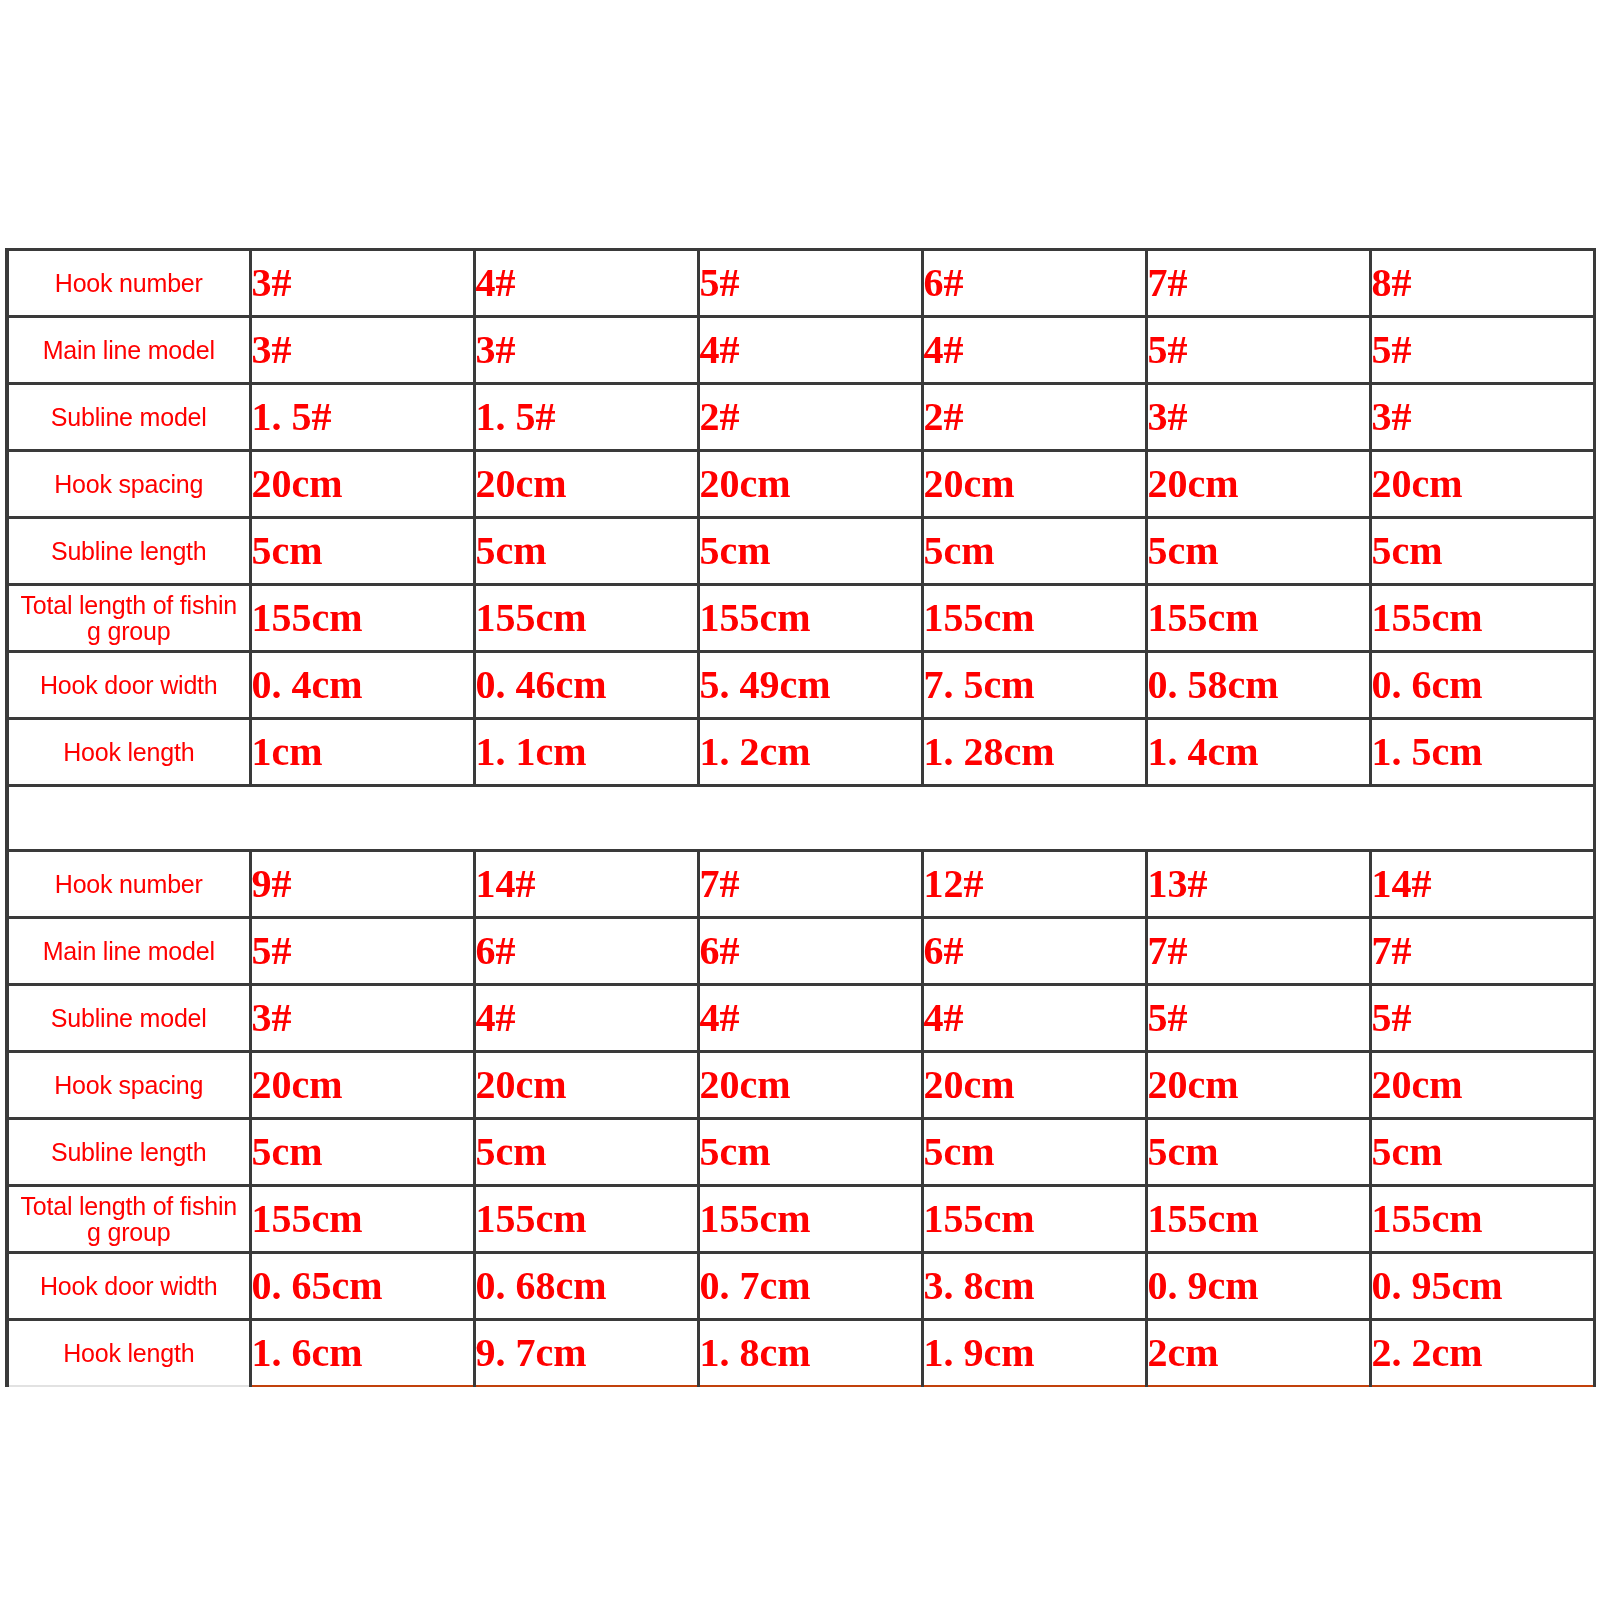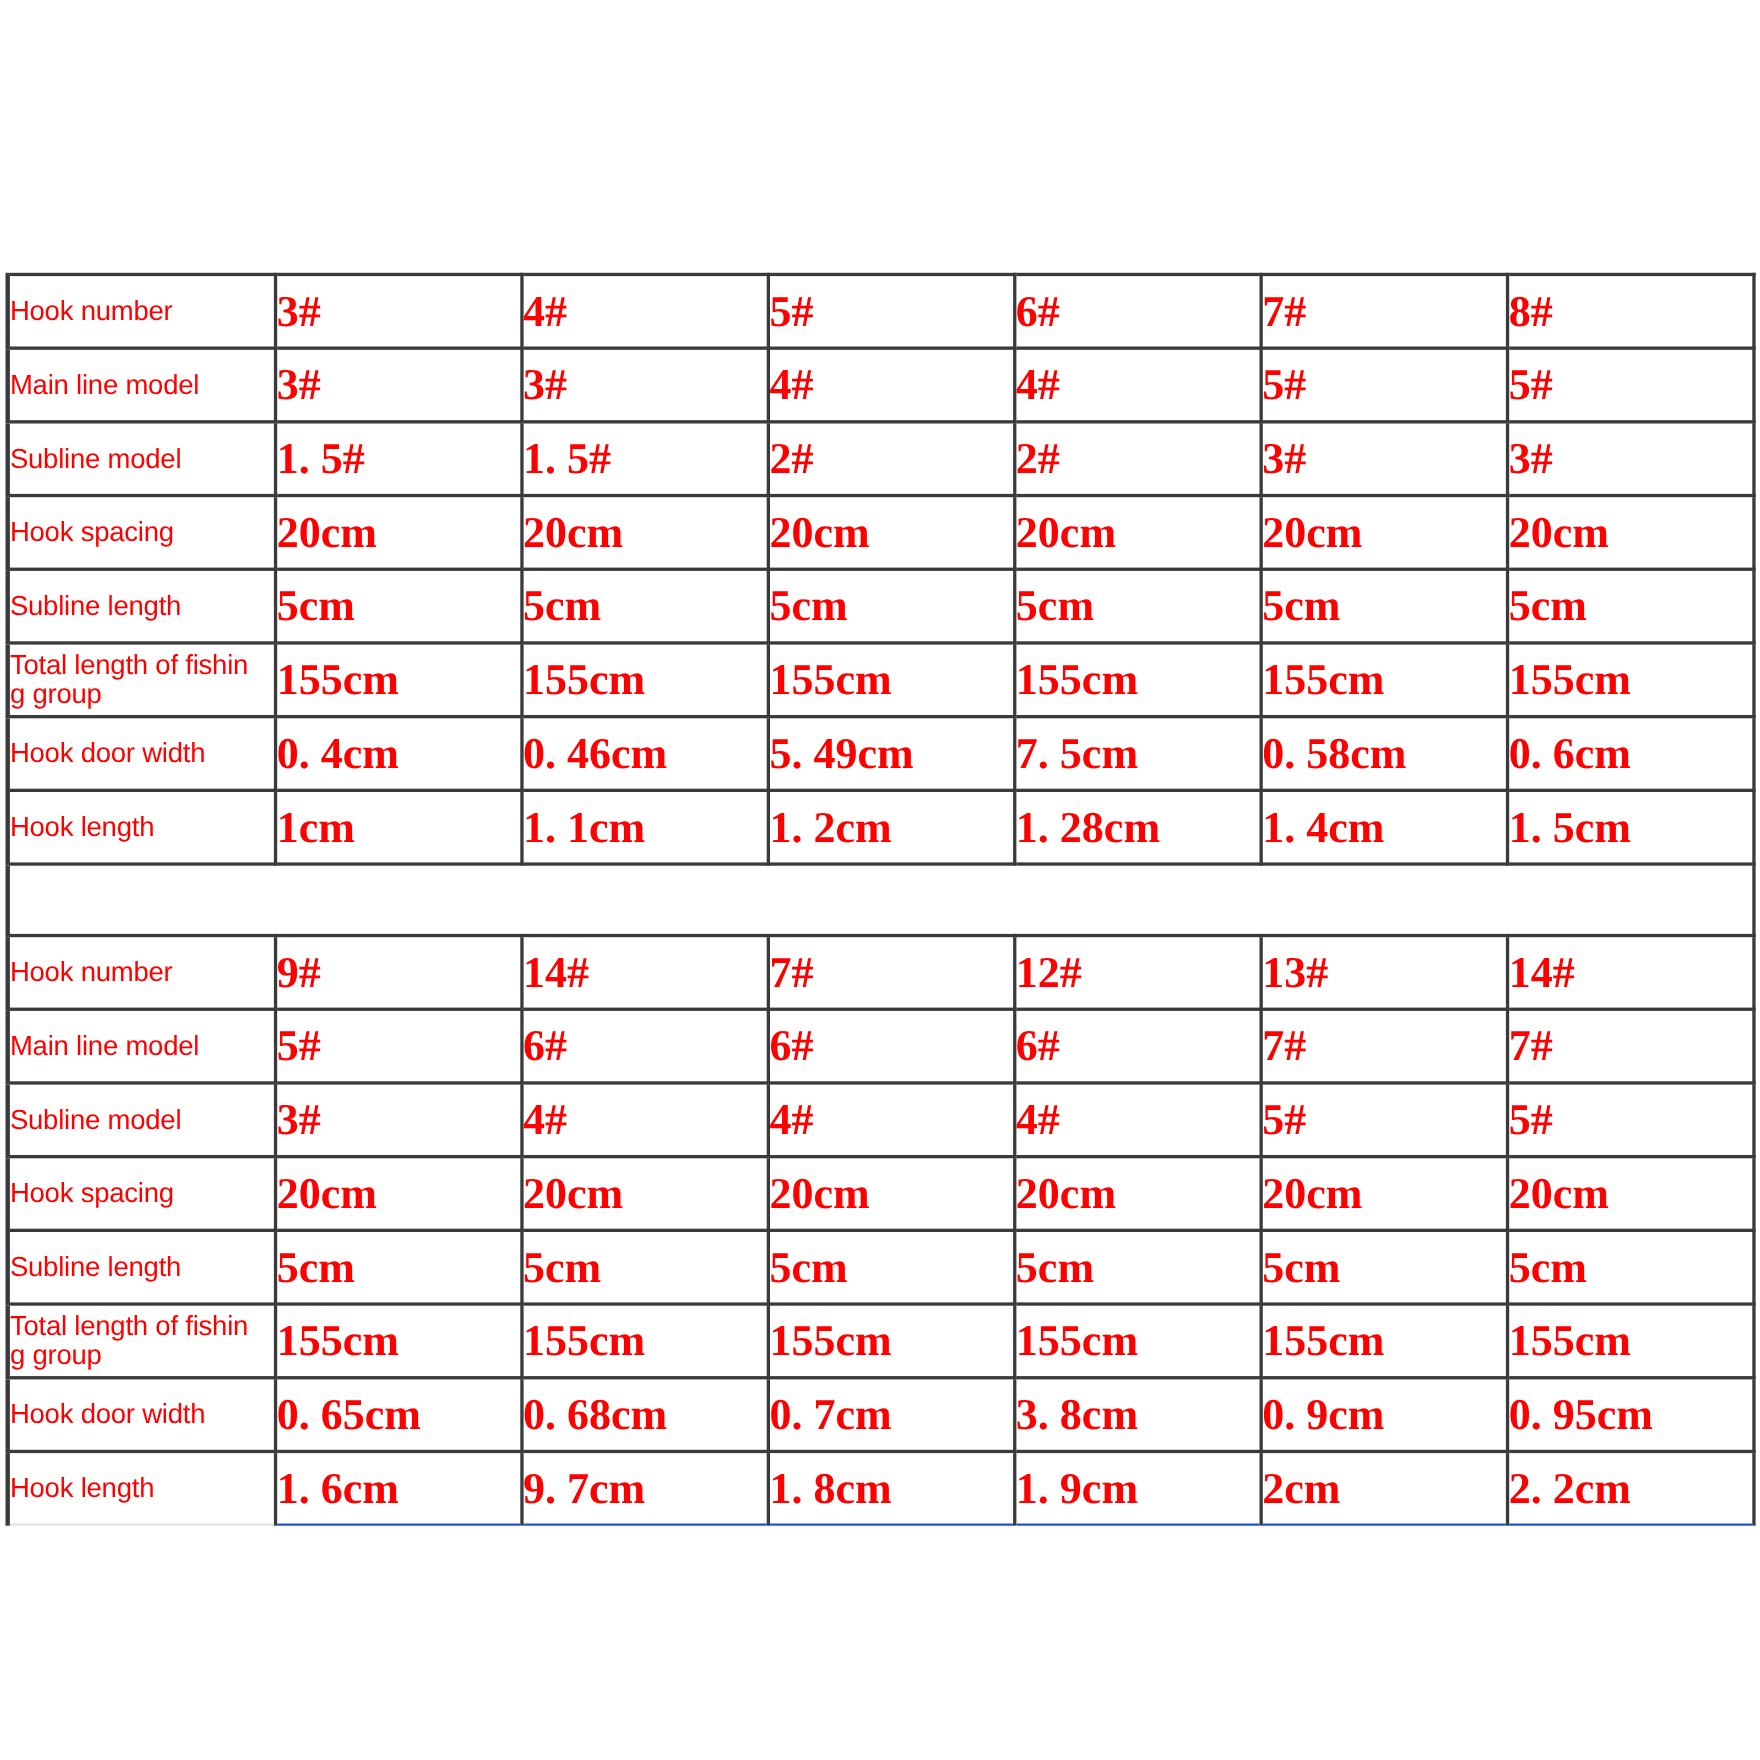--- a/index.html
+++ b/index.html
@@ -24,21 +24,21 @@
   table.spec col.val{width:224px;}
 
   table.spec td{
     border:3px solid #3a3a3a;
     background:#ffffff;
     padding:0;
     vertical-align:middle;
     overflow:hidden;
   }
   
-  table.spec tr td:first-child{border-left-width:4px;}
+  table.spec tr td:first-child{border-left-width:4px;text-align:center;}
 
   td.label{
     color:#ff0000;
     font-family:"Liberation Sans",sans-serif;
     font-size:25px;
     line-height:1.06;
     letter-spacing:-0.2px;
     padding:0 4px 0 9px;
     height:64px;
     white-space:normal;
@@ -62,21 +62,21 @@
   tr.spacer td{
     height:62px;
     border-top:3px solid #3a3a3a;
     border-bottom:3px solid #3a3a3a;
     border-left:4px solid #3a3a3a;
     border-right:3px solid #3a3a3a;
     background:#ffffff;
   }
 
   
-  tbody.tbl2 tr:last-child td{border-bottom:2px solid #1d4ed8;}
+  tbody.tbl2 tr:last-child td{border-bottom:2px solid #c2410c;}
   tbody.tbl2 tr:last-child td:first-child{border-bottom:2px solid #e2e2e2;}
 </style>
 </head>
 <body>
 
 <div class="sheet">
 
   <table class="spec">
     <colgroup>
       <col class="lbl">

